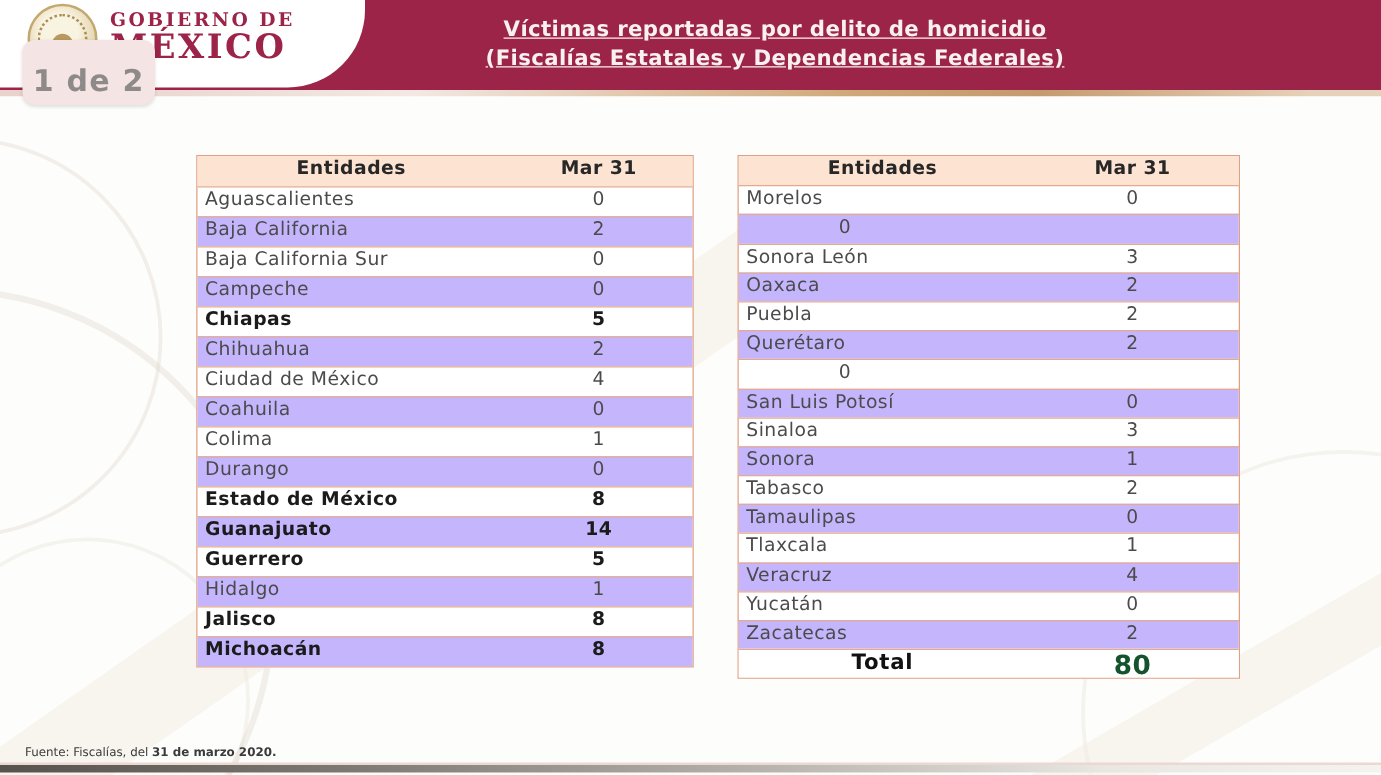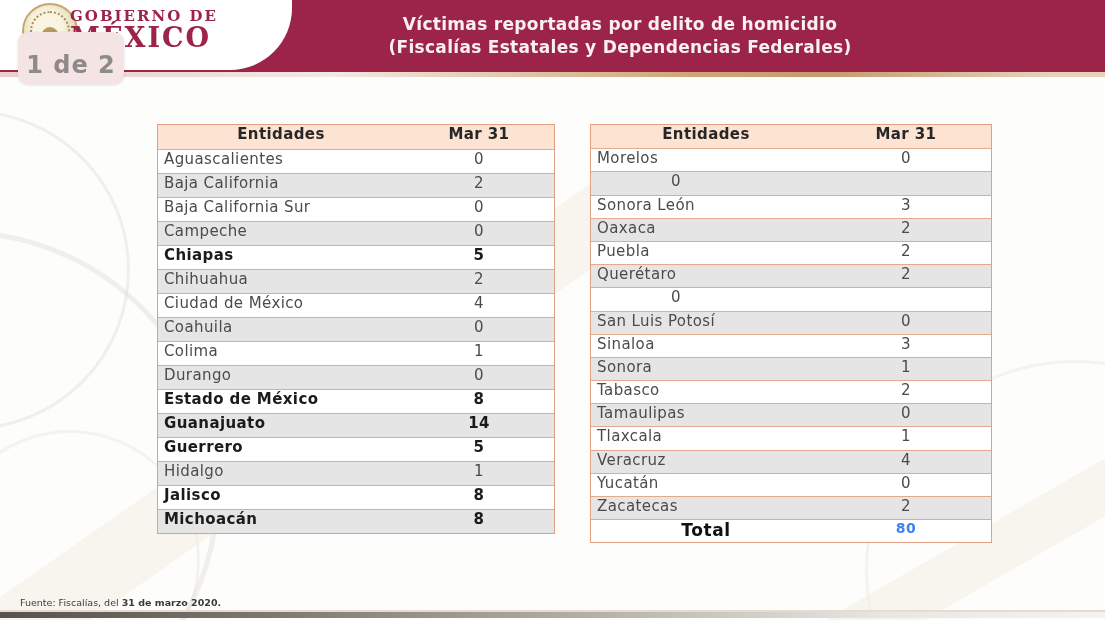--- a/index.html
+++ b/index.html
@@ -23,48 +23,48 @@
     background:linear-gradient(to right,#e9d3cc 5%,#f3e8e3 30%,#cfa777 62%,#c49a6e 75%,#e6d2ba 95%); }
   .logo-panel { position:absolute; left:0; top:0; width:292px; height:70px; background:#ffffff;
     border-bottom-right-radius:62px; z-index:2; }
   .seal { position:absolute; left:22px; top:3px; width:56px; height:56px; border-radius:50%;
     background:radial-gradient(circle at 45% 40%, #f9f3e1 35%, #e8dab8 65%, #cdb381 100%);
     border:2px solid #c3a96f; z-index:3; }
   .seal::before { content:""; position:absolute; left:6px; top:6px; right:6px; bottom:6px;
     border-radius:50%; border:2px dotted #a98f55; }
   .seal::after { content:""; position:absolute; left:17px; top:22px; width:18px; height:10px;
     border-radius:50% 50% 0 0/100% 100% 0 0; background:#b89a5e; }
-  .logo-text { position:absolute; left:70px; top:7px; z-index:3; color:#9d2449;
+  .logo-text { position:absolute; left:88px; top:7px; z-index:3; color:#9d2449;
     font-family:"DejaVu Serif","Liberation Serif",serif; font-weight:bold; }
   .logo-line1 { font-size:15px; letter-spacing:2px; }
   .logo-line2 { font-size:27px; letter-spacing:2px; margin-top:-3px; }
   .page-badge { position:absolute; left:18px; top:32px; width:106px; height:52px; z-index:4;
     background:#f5e4e4; border-radius:10px; box-shadow:0 1px 3px rgba(0,0,0,.12);
     display:flex; align-items:flex-end; justify-content:center; padding-bottom:5px;
     color:#8f8a8a; font-size:24px; font-weight:bold; letter-spacing:1px; }
   .title-wrap { position:absolute; left:270px; top:13px; width:700px; z-index:2;
     text-align:center; color:#f9f0f1; font-weight:bold; font-size:17px; line-height:23px;
-    letter-spacing:.3px; }
+    letter-spacing:.3px;text-decoration:underline; }
 
   
   .data-table { position:absolute; top:124px; border:1px solid #e0a083; background:#fff; z-index:2; }
   .table-left  { left:157px; width:398px; --rh:24px;  --vw:150px; }
   .table-right { left:590px; width:402px; --rh:23.2px; --vw:170px; }
   .t-row { display:flex; align-items:flex-start; height:var(--rh); font-size:15px; letter-spacing:.4px; }
   .t-row + .t-row { border-top:1px solid #e4aa8d; }
-  .t-row.alt { background:#e5e5e5; }
+  .t-row.alt { background:#c4b5fd; }
   .t-head { background:#fce3d2; font-weight:bold; }
   .t-head .cell-name, .t-head .cell-val { color:#272727; text-align:center; padding-left:0; }
   .cell-name { flex:1; padding-left:6px; color:#4b4b4b; white-space:nowrap; overflow:hidden; }
   .cell-val { width:var(--vw); text-align:center; color:#4b4b4b; }
   .t-row.bold .cell-name, .t-row.bold .cell-val { font-weight:bold; color:#1b1b1b; }
   .t-row.total { background:#fff; }
   .t-row.total .cell-name { text-align:center; padding-left:0; font-weight:bold; color:#111;
     font-size:17px; letter-spacing:.6px; }
-  .t-row.total .cell-val { font-weight:bold; color:#3b82f6; font-size:14px; }
+  .t-row.total .cell-val { font-weight:bold; color:#14532d; font-size:21px; }
 
   
   .footer-note { position:absolute; left:20px; top:597px; font-size:9.5px; color:#3b3b3b; z-index:2; }
   .footer-note b { font-weight:bold; }
   .strip-pink { position:absolute; left:0; top:610px; width:1105px; height:2px; background:#ecd8d3; z-index:2; }
   .strip-dark { position:absolute; left:0; top:612px; width:1105px; height:6px; z-index:2;
     background:linear-gradient(to right,#57524c 0%,#7d7872 25%,#b7b3ac 55%,#e9e7e2 80%,#f4f3ef 100%); }
 </style>
 </head>
 <body>

